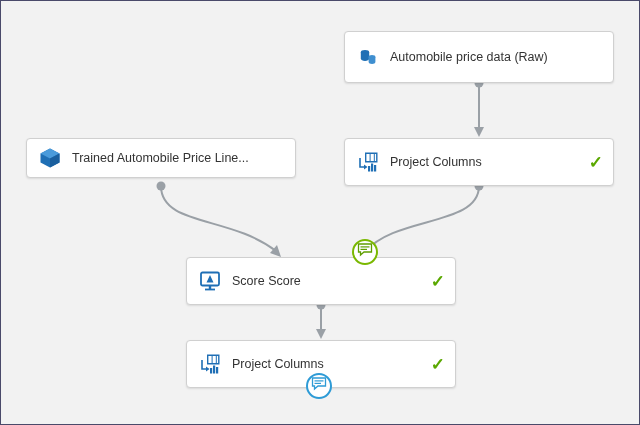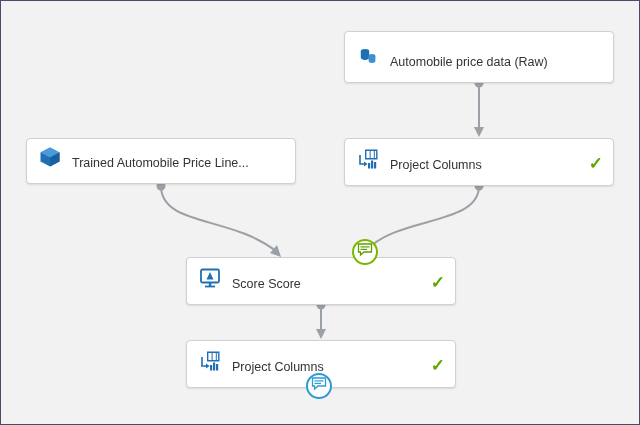--- a/index.html
+++ b/index.html
@@ -26,22 +26,22 @@
     width: 638px;
     height: 423px;
   }
   .node {
     position: absolute;
     background: #ffffff;
     border: 1px solid #d0d0d0;
     border-radius: 4px;
     box-sizing: border-box;
     display: flex;
-    align-items: flex-end;
-    padding: 13px 10px;
+    align-items: center;
+    padding: 6px 10px;
     box-shadow: 0 1px 2px rgba(0,0,0,0.10);
   }
   .node-icon {
     width: 26px;
     height: 26px;
     flex: 0 0 26px;
     margin-right: 9px;
     display: flex;
     align-items: center;
     justify-content: center;
@@ -110,21 +110,21 @@
       <svg width="24" height="24" viewBox="0 0 24 24">
         <ellipse cx="9" cy="7.5" rx="4.2" ry="2.4" fill="#1f6fb5"></ellipse>
         <path d="M4.8,7.5 L4.8,13.5 C4.8,14.9 6.7,16 9,16 C11.3,16 13.2,14.9 13.2,13.5 L13.2,7.5 Z" fill="#1f6fb5"></path>
         <ellipse cx="16" cy="12" rx="3.4" ry="1.9" fill="#3f8fd0"></ellipse>
         <path d="M12.6,12 L12.6,17 C12.6,18.1 14.1,19 16,19 C17.9,19 19.4,18.1 19.4,17 L19.4,12 Z" fill="#3f8fd0"></path>
       </svg>
     </span>
     <span class="node-label">Automobile price data (Raw)</span>
   </div>
 
-  <div class="node" style="left:25px; top:137px; width:270px; height:46px;">
+  <div class="node" style="left:25px; top:137px; width:270px; height:40px;">
     <span class="node-icon">
       <svg width="24" height="24" viewBox="0 0 24 24">
         <polygon points="12,2.5 21.5,7.5 21.5,16.5 12,21.5 2.5,16.5 2.5,7.5" fill="#1f6fb5"></polygon>
         <polygon points="12,2.5 21.5,7.5 12,12.5 2.5,7.5" fill="#4a9bdb"></polygon>
         <polygon points="12,12.5 21.5,7.5 21.5,16.5 12,21.5" fill="#1a5f9e"></polygon>
       </svg>
     </span>
     <span class="node-label">Trained Automobile Price Line...</span>
   </div>
 

